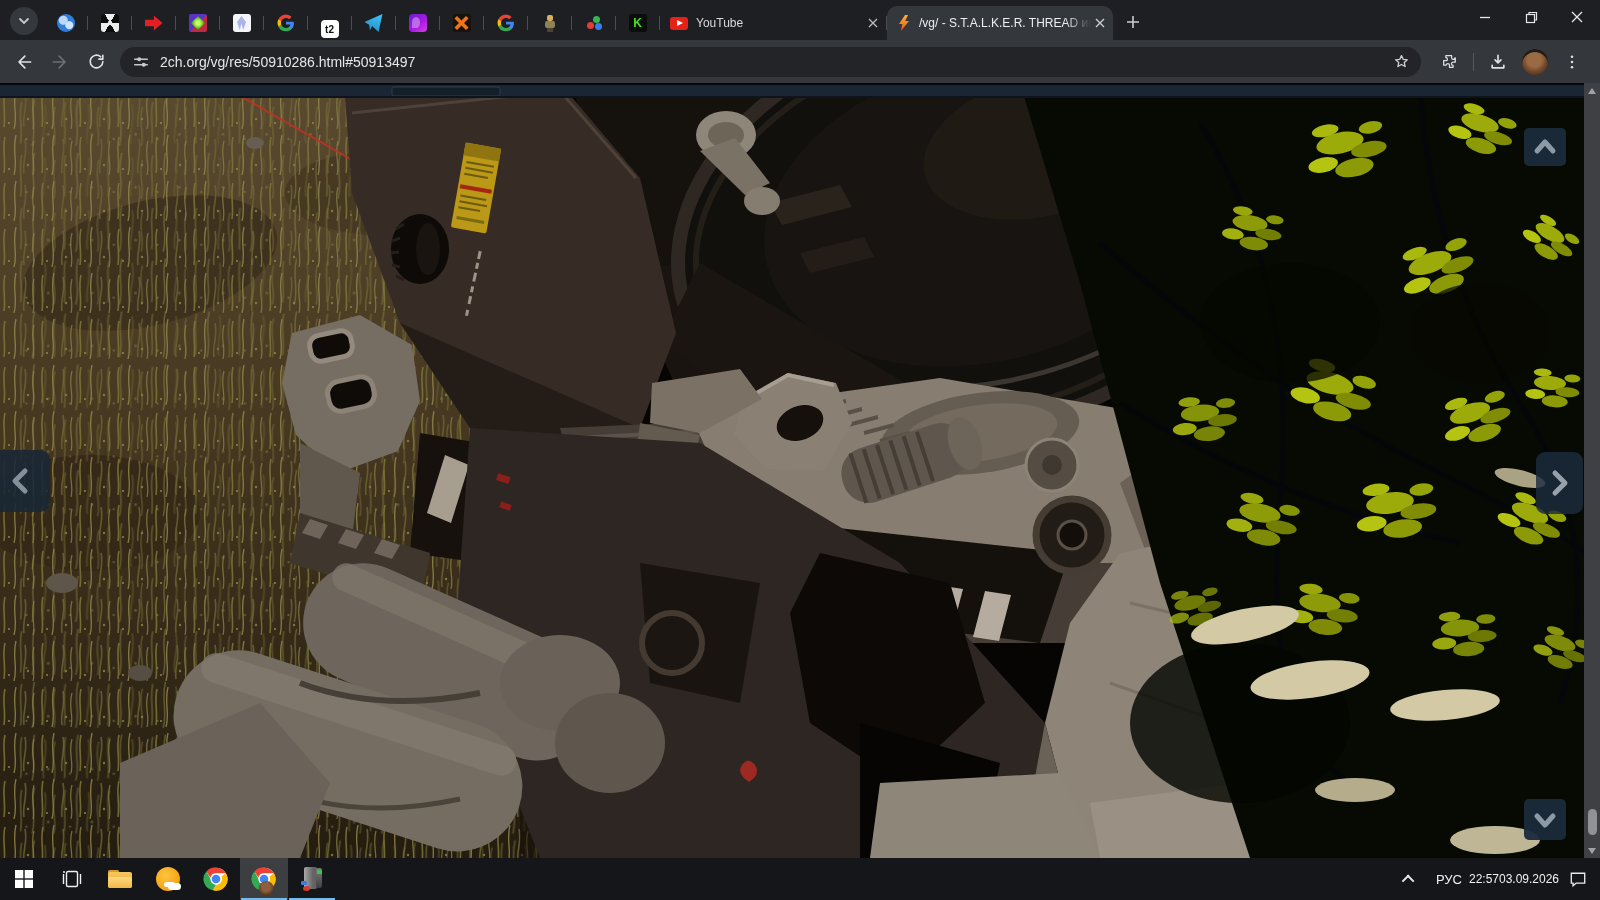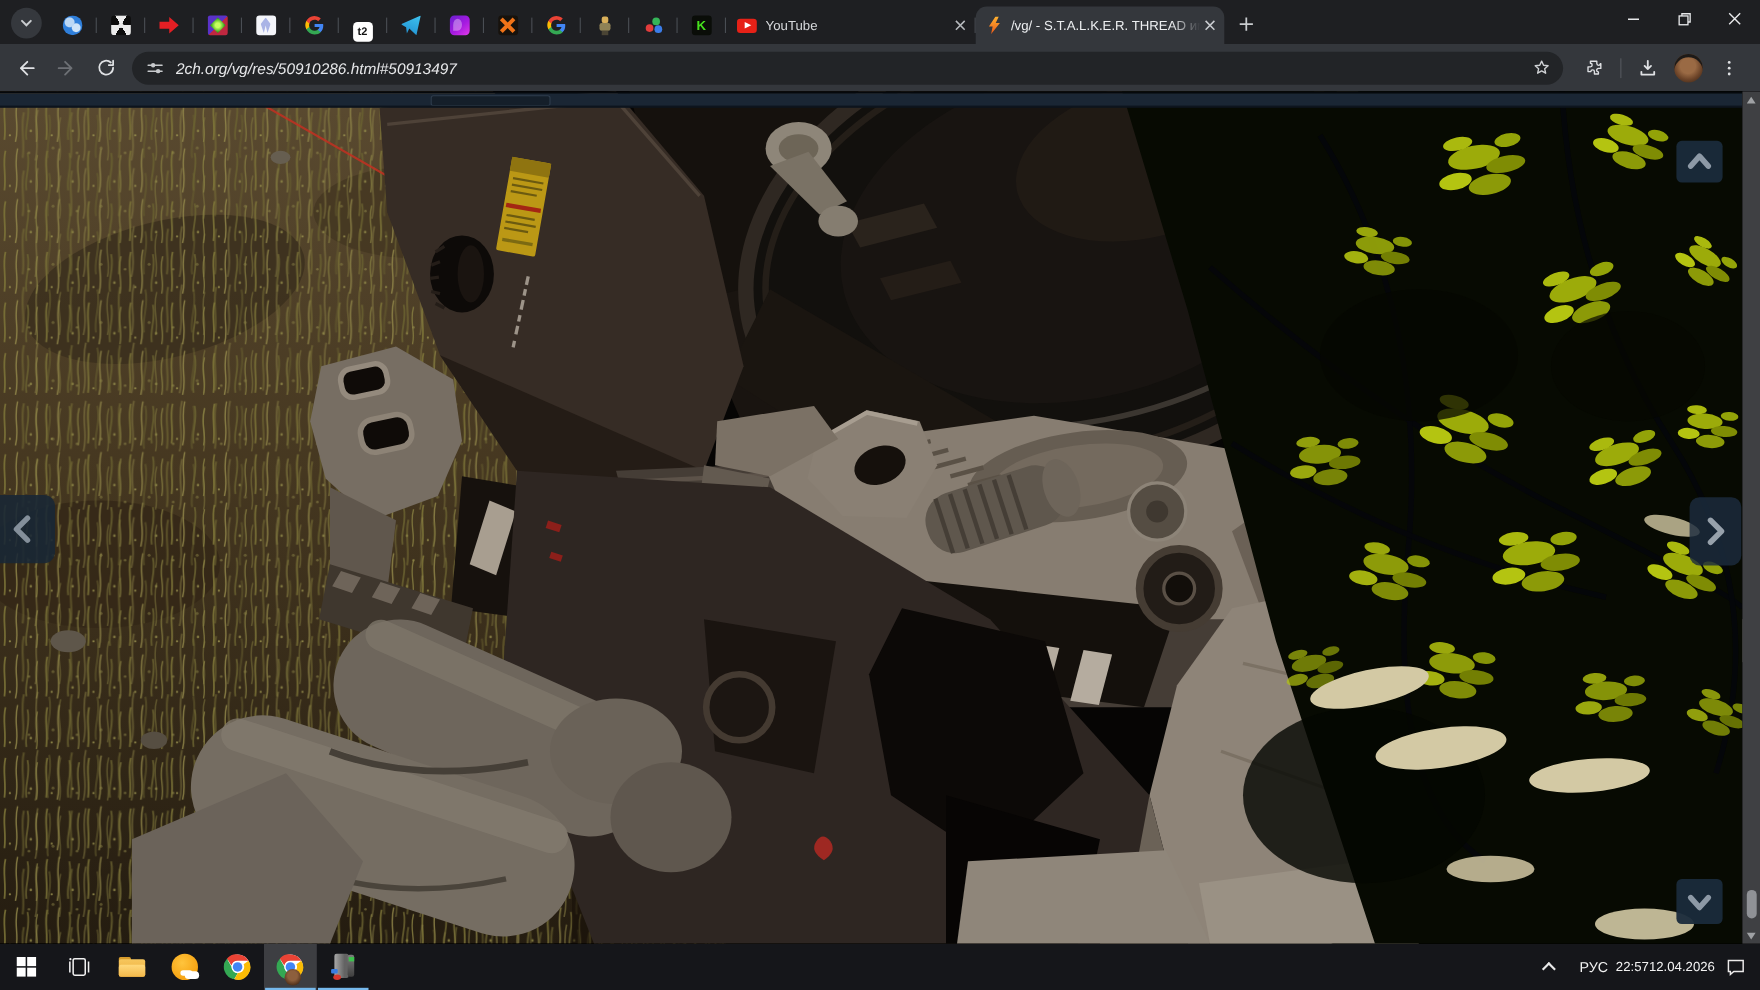--- a/index.html
+++ b/index.html
@@ -62,21 +62,21 @@
   .fav-yt { width:18px; height:13px; border-radius:3px; background:#e62117; position:relative; }
   .fav-yt::after { content:""; position:absolute; left:7px; top:3.5px; border-left:6px solid #fff;
       border-top:3px solid transparent; border-bottom:3px solid transparent; }
 
   
   .toolbar { height:43px; background:#34373c; display:flex; align-items:center; padding:0 10px 0 6px; flex:0 0 auto; }
   .nav-btn { width:32px; height:32px; border-radius:50%; display:flex; align-items:center;
              justify-content:center; margin:0 2px; }
   .omnibox { flex:1; height:30px; margin:0 10px 0 6px; background:#222427; border-radius:15px;
              display:flex; align-items:center; padding:0 10px 0 12px; }
-  .omni-url { flex:1; color:#e6e7e9; font-size:14px; margin-left:10px; white-space:nowrap; overflow:hidden;font-style:italic; }
+  .omni-url { flex:1; color:#e6e7e9; font-size:14px; margin-left:10px; white-space:nowrap; overflow:hidden; }
   .tb-right { display:flex; align-items:center; }
   .tb-sep { width:1px; height:18px; background:#55585d; margin:0 6px; }
   .avatar { width:26px; height:26px; border-radius:50%;
             background:radial-gradient(circle at 48% 42%, #9a6a44 0 34%, #6b4328 62%, #2b1d14 100%);
             box-shadow:inset 0 3px 0 #1d1a18; margin:0 6px; }
 
   
   .content { position:relative; height:775px; flex:0 0 auto; background:#000; overflow:hidden; }
   .scene { position:absolute; left:0; top:0; }
   .overlay-btn { position:absolute; background:rgba(26,43,59,.95); display:flex;
@@ -711,21 +711,21 @@
       </span>
     </div>
 
     <div class="tray">
       <div class="tray-slot" style="width:34px">
         <span class="chev-up-css"></span>
       </div>
       <div class="tray-slot lang">РУС</div>
       <div class="tray-slot clock">
         <span>22:57</span>
-        <span>12.04.2026</span>
+        <span>03.09.2026</span>
       </div>
       <div class="tray-slot" style="width:44px">
         <svg width="18" height="17" viewBox="0 0 20 19" fill="none" stroke="#eceaea" stroke-width="1.5">
           <path d="M2.5 2.5 h15 v11 h-9.5 l-3.5 3 v-3 h-2 z"></path>
         </svg>
       </div>
     </div>
   </div>
 </div>
 

